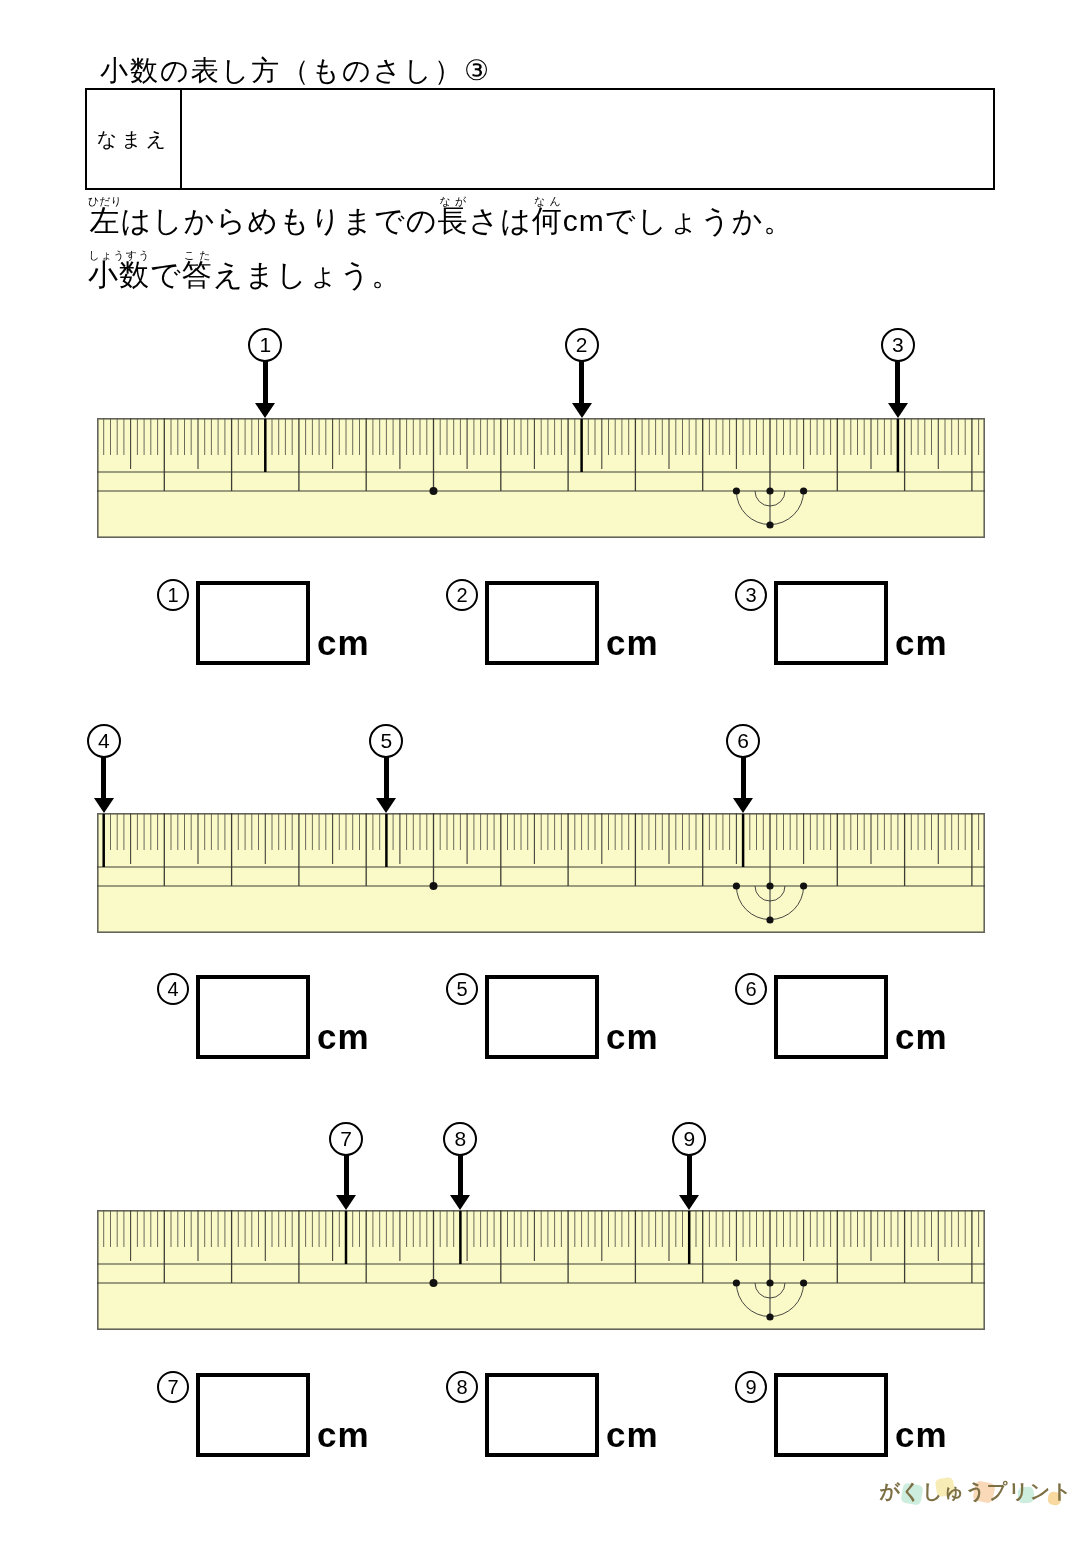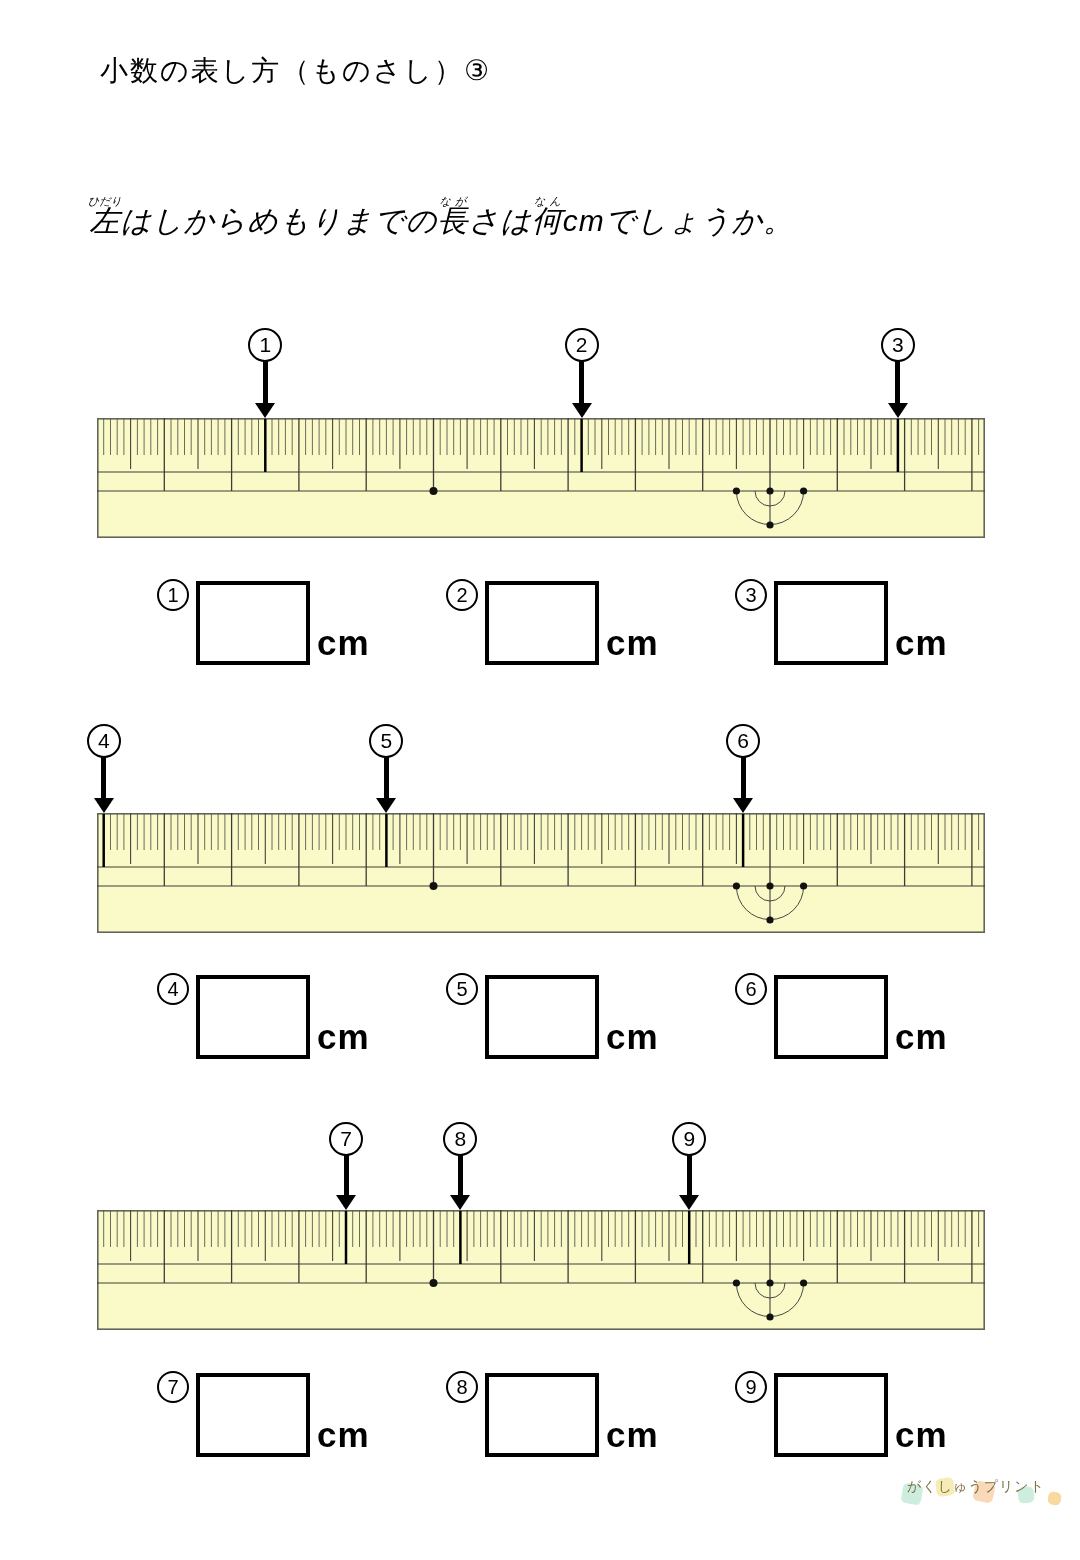--- a/index.html
+++ b/index.html
@@ -3,45 +3,50 @@
 <meta charset="utf-8">
 <style>
   html,body{margin:0;padding:0;background:#fff;}
   .page{position:relative;width:1080px;height:1560px;background:#ffffff;
         font-family:"Liberation Sans","DejaVu Sans",sans-serif;color:#000;overflow:hidden;}
   .title{position:absolute;left:100px;top:52px;font-size:28px;letter-spacing:2px;white-space:nowrap;}
   .namebox{position:absolute;left:85px;top:88px;width:906px;height:98px;border:2px solid #000;display:flex;background:#fff;}
   .namecell{width:93px;border-right:2px solid #000;display:flex;align-items:center;justify-content:center;
             font-size:20px;letter-spacing:4px;}
   .namefield{flex:1;}
-  .iline{position:absolute;left:88px;font-size:30px;letter-spacing:1px;white-space:nowrap;font-style:italic;}
+  .iline{position:absolute;left:88px;font-size:30px;letter-spacing:1px;white-space:nowrap;}
   .iline ruby rt{font-size:11px;letter-spacing:0;}
   .circle{position:absolute;width:34px;height:34px;border:2.5px solid #000;border-radius:50%;background:#fff;
           box-sizing:border-box;display:flex;align-items:center;justify-content:center;font-size:21px;}
   .shaft{position:absolute;width:5px;background:#000;}
   .ahead{position:absolute;width:0;height:0;border-left:10px solid transparent;border-right:10px solid transparent;
          border-top:15px solid #000;}
   .ruler{position:absolute;}
   .anscircle{position:absolute;width:32px;height:32px;border:2px solid #000;border-radius:50%;background:#fff;
              box-sizing:border-box;display:flex;align-items:center;justify-content:center;font-size:20px;}
   .ansbox{position:absolute;width:106px;height:76px;border:4px solid #000;background:#fff;}
   .cmlab{position:absolute;font-size:35px;font-weight:600;letter-spacing:1px;}
   .logo{position:absolute;left:878px;top:1478px;width:196px;height:78px;text-align:center;}
   .blob{position:absolute;border-radius:5px;}
-  .logo-top{position:relative;font-size:14px;font-weight:normal;letter-spacing:1px;color:#7d7045;}
+  .logo-top{position:relative;font-size:20px;font-weight:bold;letter-spacing:1px;color:#7d7045;}
   .logo-main{position:relative;font-size:27px;font-weight:bold;letter-spacing:2px;margin-top:2px;}
 </style>
 </head>
 <body>
 
 <div class="page">
   <div class="title">小数の表し方（ものさし）③</div>
 
+  <div class="namebox">
+    <div class="namecell">なまえ</div>
+    <div class="namefield"></div>
+  </div>
 
   <div class="iline" id="instr1" style="top:196px"><ruby>左<rt>ひだり</rt></ruby>はしからめもりまでの<ruby>長<rt>なが</rt></ruby>さは<ruby>何<rt>なん</rt></ruby>cmでしょうか。</div>
+  <div class="iline" id="instr2" style="top:250px"><ruby>小数<rt>しょうすう</rt></ruby>で<ruby>答<rt>こた</rt></ruby>えましょう。</div>
 
   <div id="rulers"></div>
   <div id="answers"></div>
 
   <div class="logo">
     <div id="logoBlobs">
         <div class="blob" style="left: 24px; top: 6px; width: 20px; height: 20px; background: rgb(205, 238, 222); transform: rotate(10deg);"></div>
         <div class="blob" style="left: 58px; top: 0px; width: 18px; height: 18px; background: rgb(247, 236, 181); transform: rotate(-8deg);"></div>
         <div class="blob" style="left: 96px; top: 4px; width: 20px; height: 20px; background: rgb(249, 217, 184); transform: rotate(12deg);"></div>
         <div class="blob" style="left: 140px; top: 9px; width: 16px; height: 16px; background: rgb(205, 238, 222); transform: rotate(-6deg);"></div>

